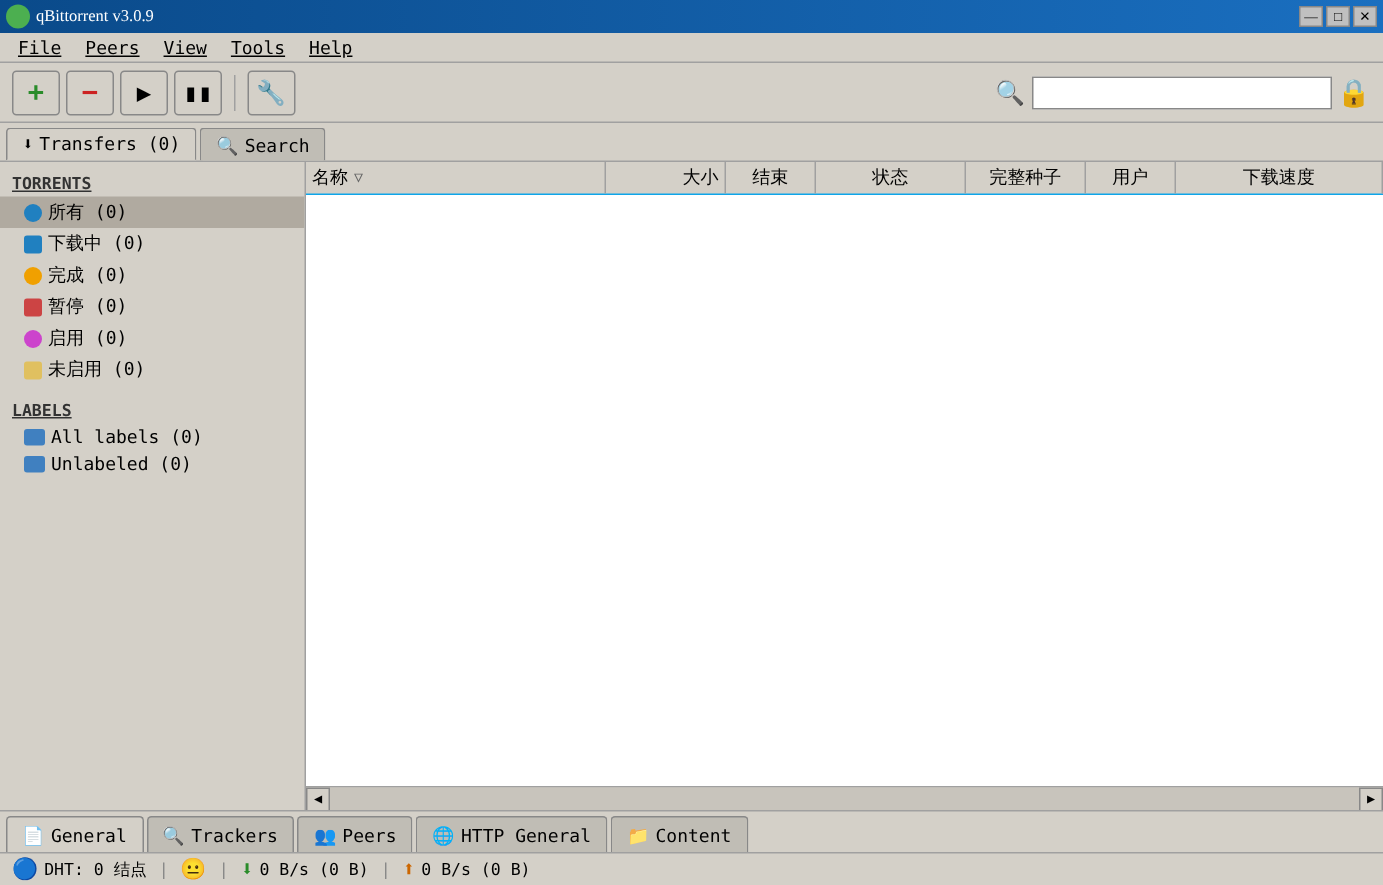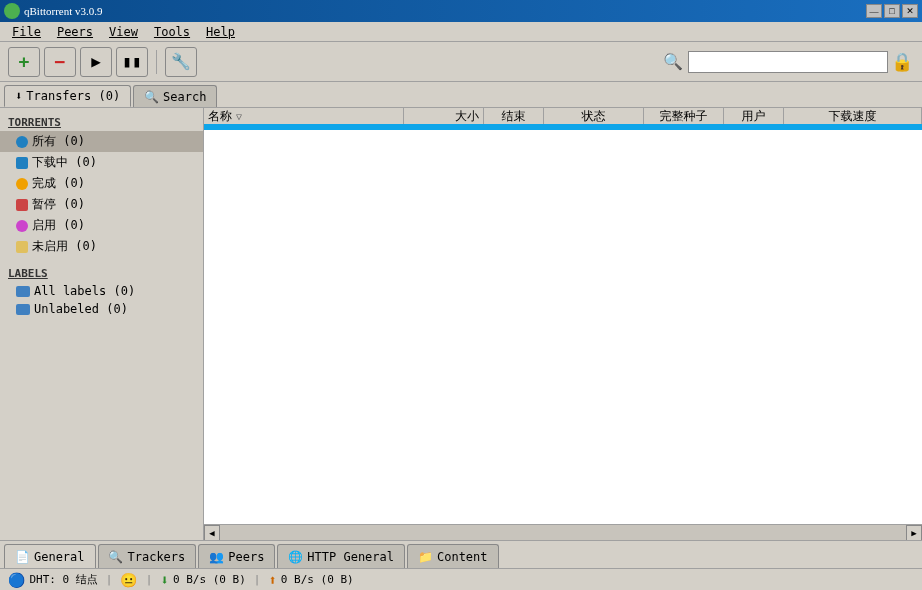--- a/index.html
+++ b/index.html
@@ -208,21 +208,21 @@
     
     #table-area {
       flex: 1;
       display: flex;
       flex-direction: column;
       background: white;
     }
     #table-header {
       display: flex;
       background: #d4d0c8;
-      border-bottom: 6px solid #0ea5e9;
+      border-bottom: 1px solid #0ea5e9;
       height: 22px;
     }
     .th {
       border-right: 1px solid #a0a0a0;
       display: flex;
       align-items: center;
       padding: 0 4px;
       font-size: 12px;
       white-space: nowrap;
       cursor: pointer;

